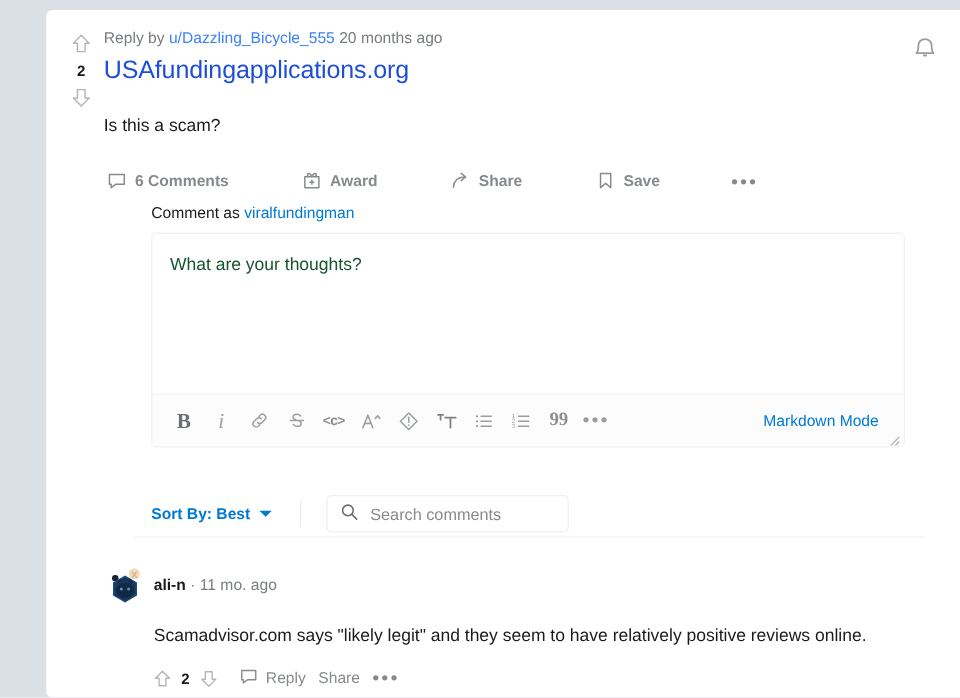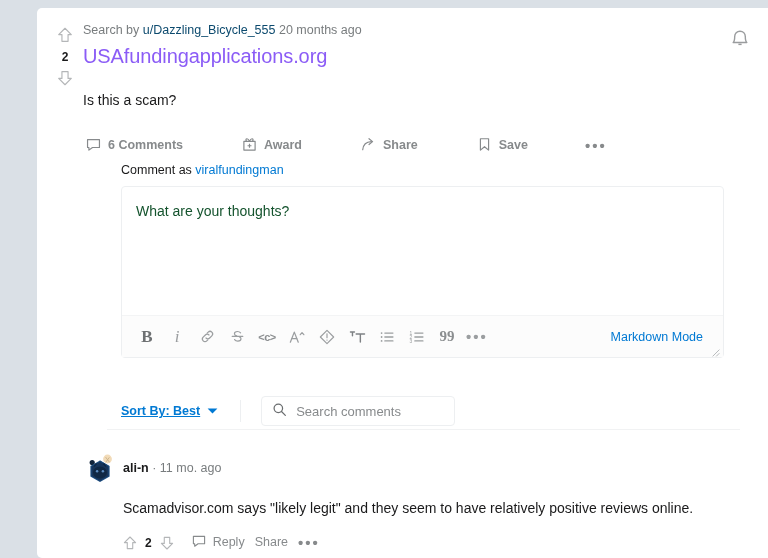--- a/index.html
+++ b/index.html
@@ -75,25 +75,25 @@
     left: 46px;
     top: 14px;
     right: 40px;
   }
   .byline {
     font-size: 12.5px;
     color: #787c7e;
     line-height: 1.3;
     margin-bottom: 6px;
   }
-  .byline .author { color: #0c4a6e; }
+  .byline .author { color: #3b82f6; }
   .post-title {
     font-size: 20px;
     font-weight: 500;
-    color: #8b5cf6;
+    color: #1d4ed8;
     line-height: 1.25;
     letter-spacing: -0.1px;
     margin: 4px 0 0 0;
   }
   .post-text {
     font-size: 14px;
     color: #1a1a1b;
     margin-top: 22px;
     line-height: 1.4;
   }
@@ -223,21 +223,20 @@
   }
   .sortby {
     color: #0079d3;
     font-size: 12.5px;
     font-weight: bold;
     display: flex;
     align-items: center;
     gap: 7px;
     cursor: pointer;
     white-space: nowrap;
-    text-decoration: underline;
   }
   .vdiv {
     width: 1px;
     height: 22px;
     background: #edeff1;
     margin: 0 20px 0 22px;
   }
   .searchbox {
     width: 194px;
     height: 30px;
@@ -329,21 +328,21 @@
       <span class="vote-score">2</span>
       <span class="vote-arrow">
         <svg width="18" height="18" viewBox="0 0 20 20" fill="none" stroke="#b4b6b8" stroke-width="1.3" stroke-linejoin="round">
           <path d="M10 17.5 L17 10.5 L13.4 10.5 L13.4 3 L6.6 3 L6.6 10.5 L3 10.5 Z"></path>
         </svg>
       </span>
     </div>
 
     <div class="post">
       <div class="byline">
-        <span>Search by</span>
+        <span>Reply by</span>
         <span class="author">u/Dazzling_Bicycle_555</span>
         <span>20 months ago</span>
       </div>
       <div class="post-title">USAfundingapplications.org</div>
       <div class="post-text">Is this a scam?</div>
 
       <div class="actionbar">
         <div class="action">
           <span>
             <svg width="17" height="17" viewBox="0 0 20 20" fill="none" stroke="#878a8c" stroke-width="1.4" stroke-linejoin="round">

